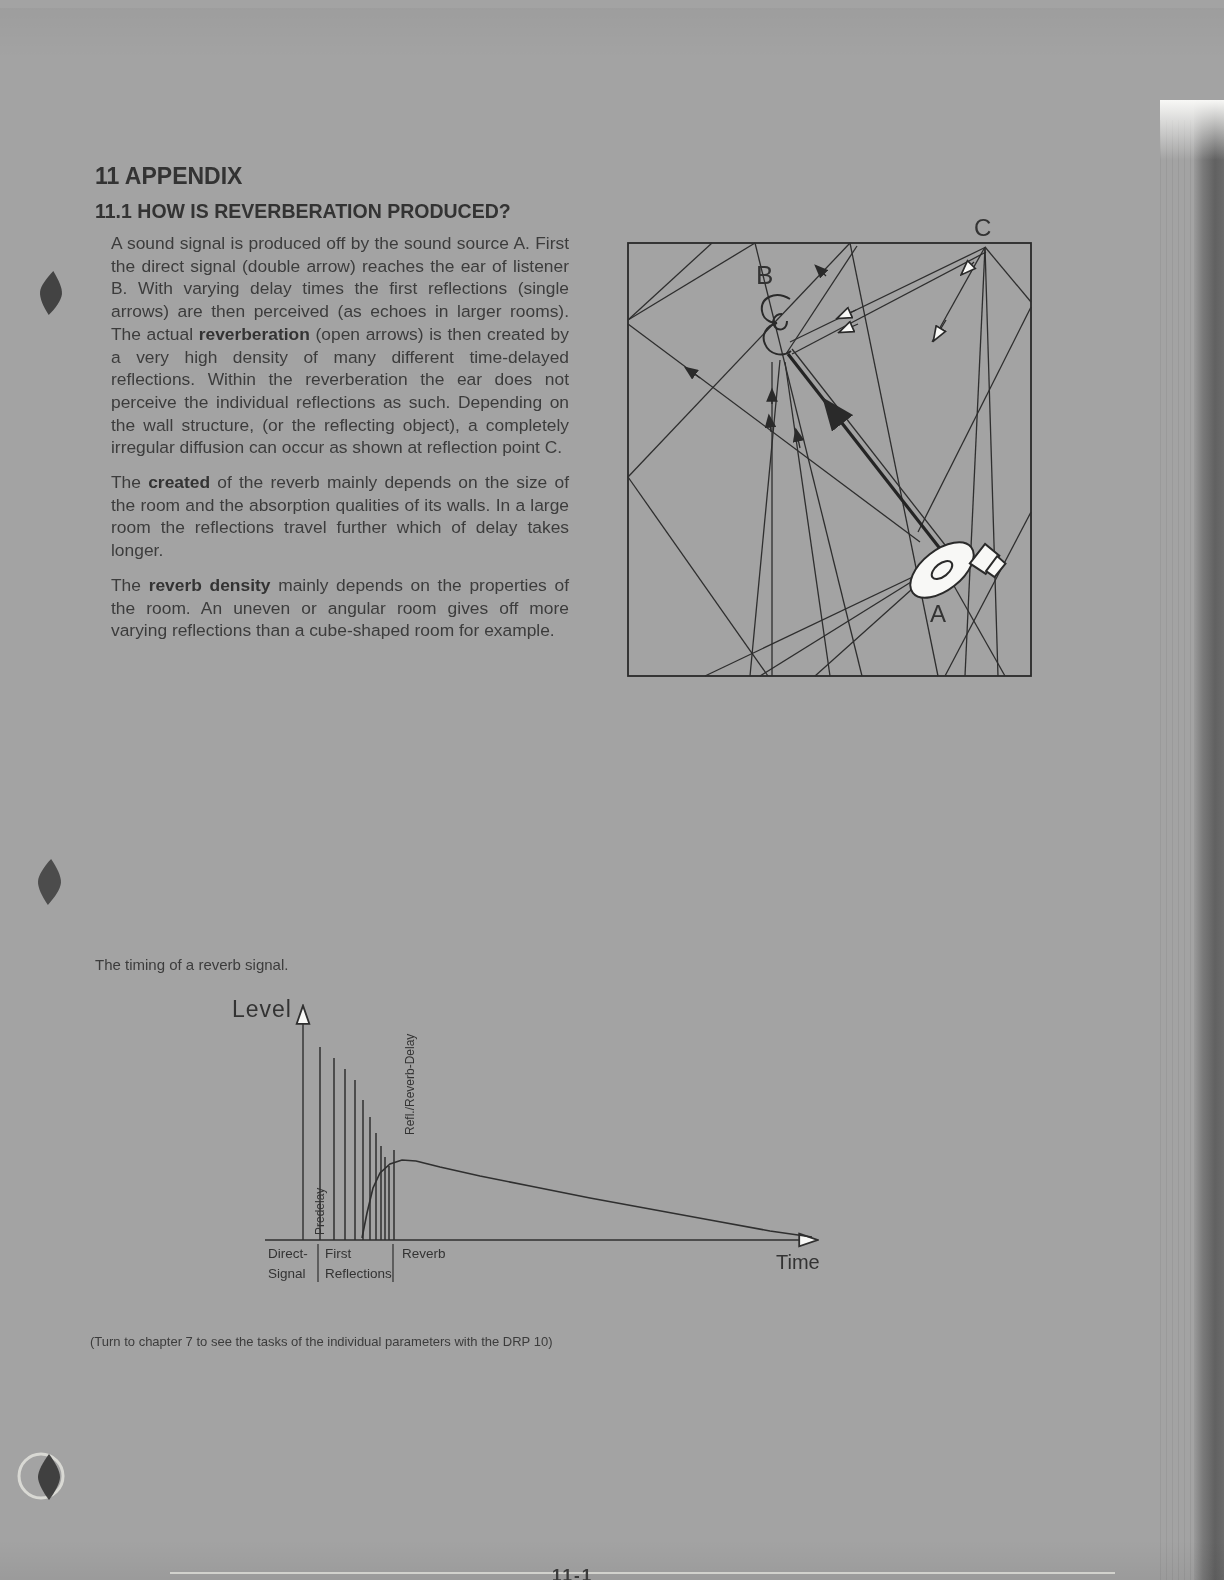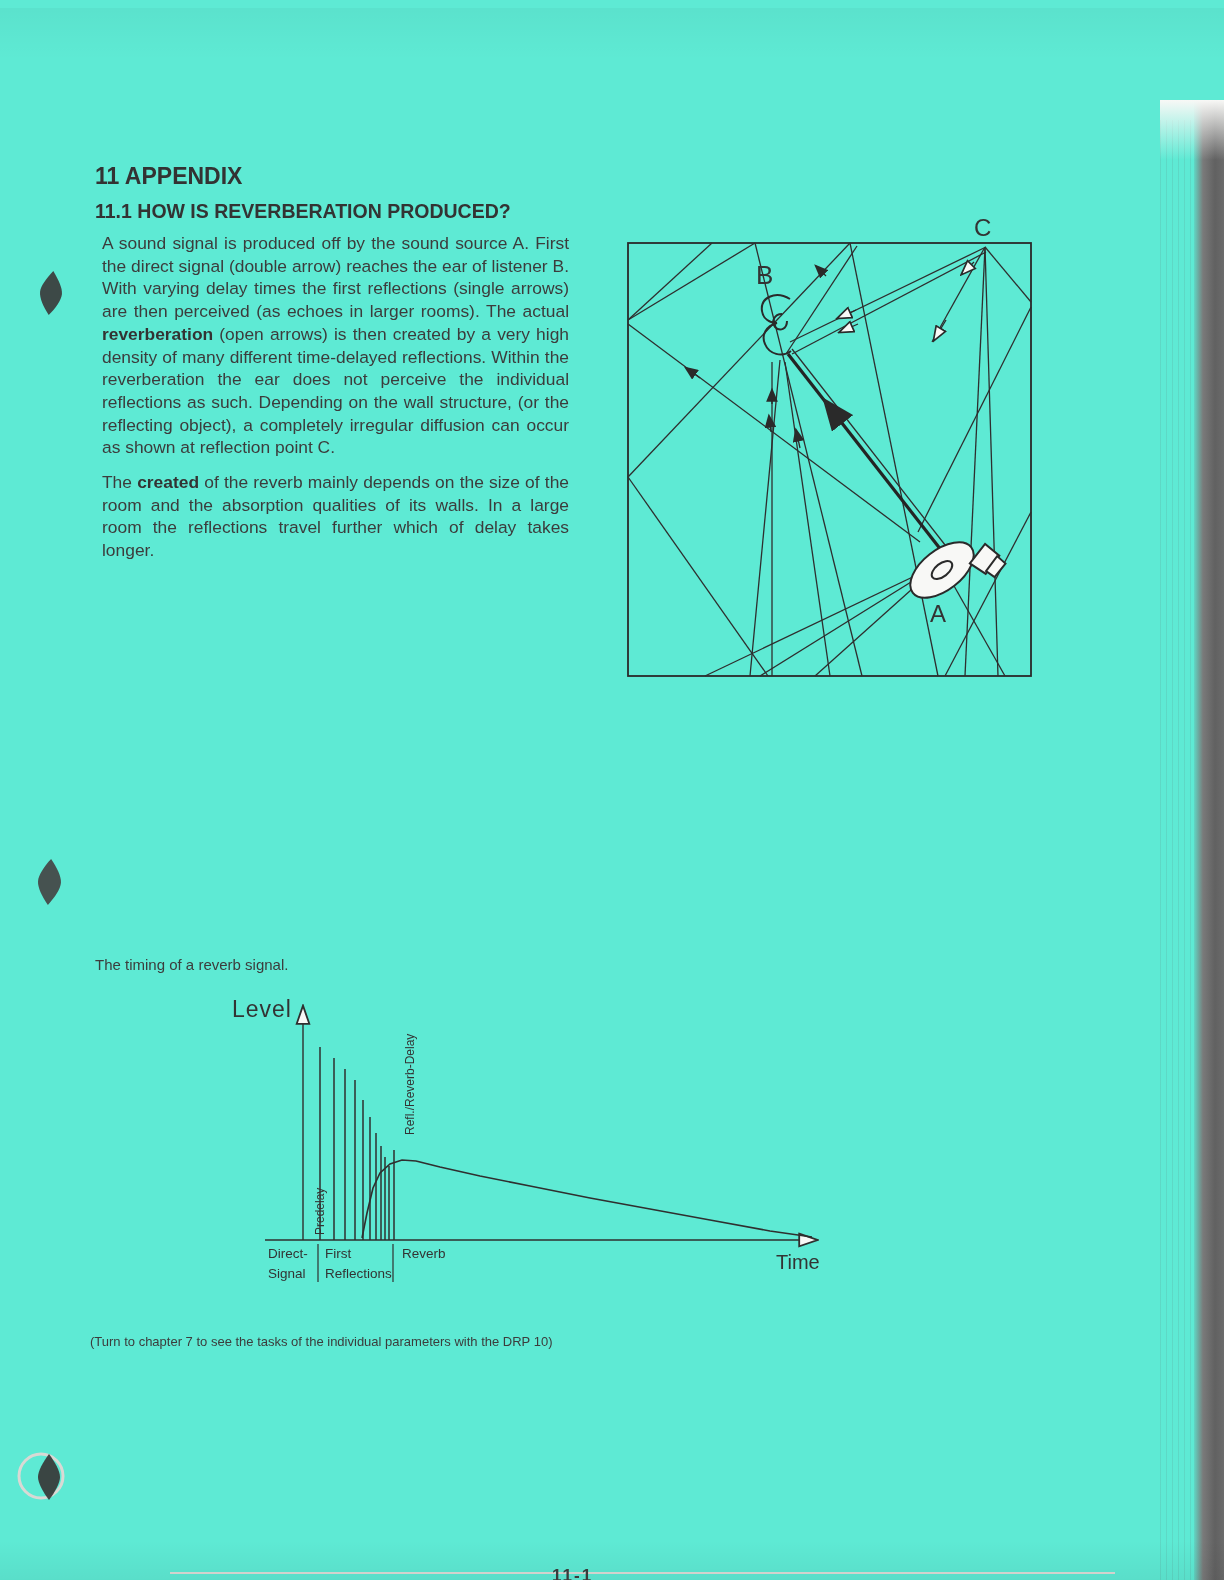--- a/index.html
+++ b/index.html
@@ -1,19 +1,19 @@
 <!DOCTYPE html>
 <html><head>
 <meta charset="utf-8">
 <style>
   html,body{margin:0;padding:0;background:#e9e9e7;}
   .page{
     position:relative;
     width:1224px;height:1580px;
-    background:#5eead4;
+    background:#a3a3a3;
     overflow:hidden;
     font-family:"Liberation Sans", sans-serif;
     color:#3a3a3a;
   }
   
   .top-haze{position:absolute;left:0;top:8px;width:100%;height:52px;
     background:linear-gradient(to bottom, rgba(0,0,0,0.035), rgba(0,0,0,0));}
   .right-band{position:absolute;top:100px;right:0;width:64px;height:1480px;}
   .right-band .streaks{position:absolute;left:0;top:20px;width:34px;height:100%;
     background:repeating-linear-gradient(to right, rgba(90,90,90,0.12) 0 1px, rgba(0,0,0,0) 1px 6px);}
@@ -27,21 +27,21 @@
   .binding-mark{position:absolute;}
   .page-number-clip{
     position:absolute;left:552px;top:1566px;width:60px;height:14px;overflow:hidden;
     font-size:17px;font-weight:bold;letter-spacing:2px;color:#3a3a3a;
   }
   
   .h1{position:absolute;left:95px;top:163px;font-size:23px;font-weight:bold;color:#333;}
   .h2{position:absolute;left:95px;top:200px;font-size:19.5px;font-weight:bold;color:#333;}
   .body-col{position:absolute;left:95px;top:232px;width:474px;
     font-size:17.4px;line-height:22.7px;text-align:justify;color:#3c3c3c;}
-  .body-col p{margin:0 0 12px 7px;}
+  .body-col p{margin:0 0 12px 16px;}
   .body-col b{font-weight:bold;color:#333;}
   .caption{position:absolute;left:95px;top:956px;font-size:15px;color:#3c3c3c;}
   .footer{position:absolute;left:90px;top:1330px;width:478px;
     font-size:13px;line-height:23px;text-align:justify;color:#3c3c3c;}
   
   .room-diagram{position:absolute;left:600px;top:202px;}
   .timing-chart{position:absolute;left:230px;top:985px;}
   svg text{fill:#333;}
   .diag-line{stroke:#2e2e2e;stroke-width:1.3;fill:none;}
   .diag-thick{stroke:#242424;stroke-width:3.2;fill:none;}
@@ -72,20 +72,21 @@
     <circle cx="25" cy="28" r="22" fill="none" stroke="#d9d9d4" stroke-width="3"></circle>
     <path d="M33,6 C39,14 44,23 44,29 C44,35 39,44 33,52 C27,44 22,35 22,29 C22,23 27,14 33,6 Z" fill="#383838" opacity="0.93"></path>
   </svg>
 
   <div class="h1">11 APPENDIX</div>
   <div class="h2">11.1 HOW IS REVERBERATION PRODUCED?</div>
 
   <div class="body-col">
     <p><span>A sound signal is produced off by the sound source A. First the direct signal (double arrow) reaches the ear of listener B. With varying delay times the first reflections (single arrows) are then perceived (as echoes in larger rooms). The actual </span><b>reverberation</b><span> (open arrows) is then created by a very high density of many different time-delayed reflections. Within the reverberation the ear does not perceive the individual reflections as such. Depending on the wall structure, (or the reflecting object), a completely irregular diffusion can occur as shown at reflection point C.</span></p>
     <p><span>The </span><b>created</b><span> of the reverb mainly depends on the size of the room and the absorption qualities of its walls. In a large room the reflections travel further which of delay takes longer.</span></p>
+    <p><span>The </span><b>reverb density</b><span> mainly depends on the properties of the room. An uneven or angular room gives off more varying reflections than a cube-shaped room for example.</span></p>
   </div>
 
   <svg class="room-diagram" width="440" height="485" viewBox="0 0 440 485">
     <defs>
       <marker id="mSolid" markerWidth="11" markerHeight="9" refX="9" refY="4.5" orient="auto">
         <polygon points="0,0 11,4.5 0,9" fill="#2a2a2a"></polygon>
       </marker>
       <marker id="mOpen" markerWidth="13" markerHeight="10" refX="11" refY="5" orient="auto">
         <polygon points="0.8,0.8 12,5 0.8,9.2" fill="#f8f8f6" stroke="#2a2a2a" stroke-width="1.3"></polygon>
       </marker>

